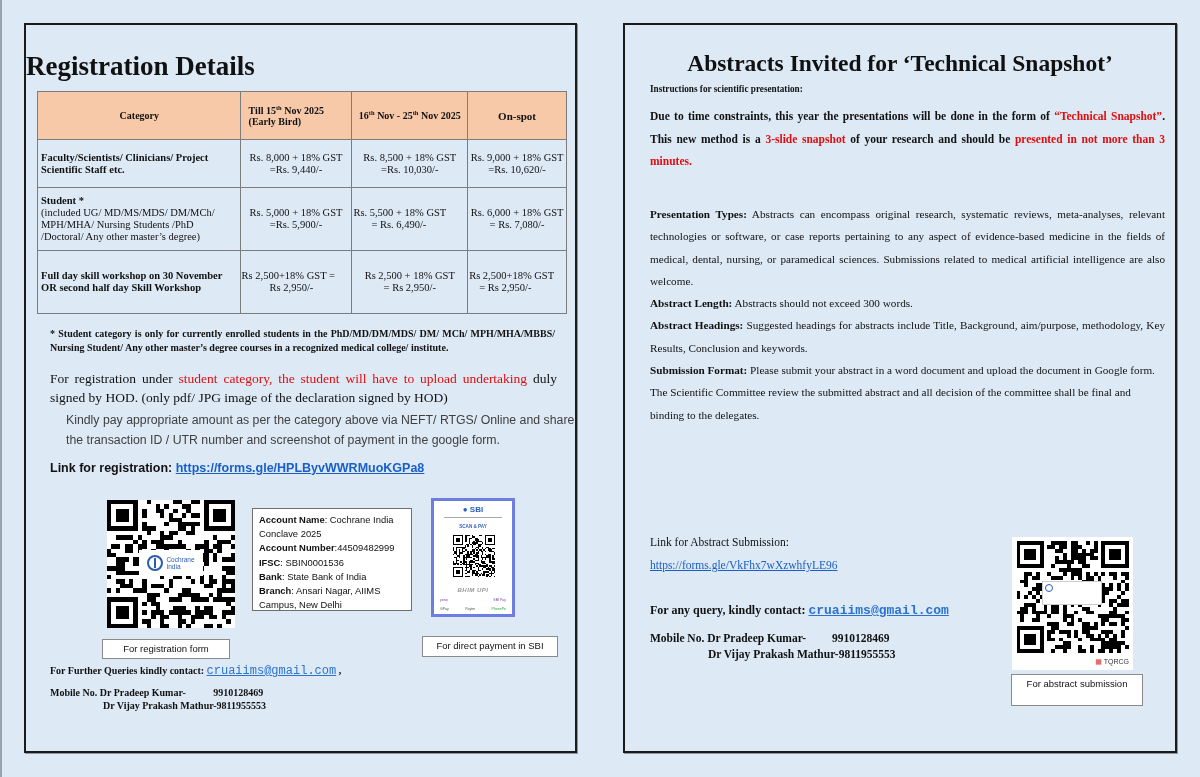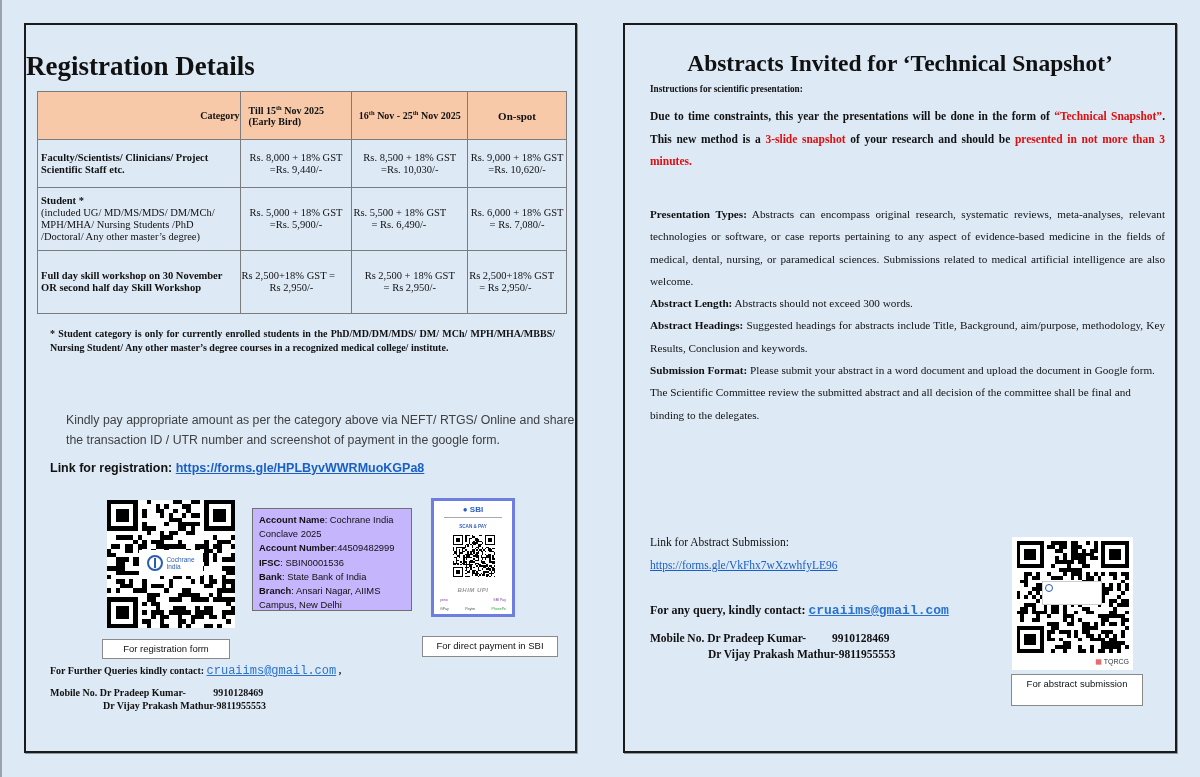--- a/index.html
+++ b/index.html
@@ -32,21 +32,21 @@
       position: absolute; left: 11px; top: 66px; width: 530px;
       border-collapse: collapse; font-size: 10.5px;
       font-family: "Liberation Serif", serif;
     }
     table.fee-table th, table.fee-table td {
       border: 1px solid #7c7c7c; vertical-align: middle;
     }
     table.fee-table th {
       background: #f7c9a8; font-weight: bold; height: 48px; font-size: 10px;
     }
-    table.fee-table th.cat { text-align: right; padding-left: 1px; }
+    table.fee-table th.cat { text-align: center; padding-left: 1px; }
     table.fee-table th.c { text-align: center; padding: 0 4px; }
     table.fee-table th.ta { text-align: left; padding-left: 8px; }
     table.fee-table td { background: #dde9f5; }
     table.fee-table td.cat { text-align: left; padding: 3px 3px; line-height: 12px; }
     table.fee-table td.p { text-align: center; line-height: 12px; padding: 0 1px; }
     table.fee-table tr.r1 td { height: 48px; }
     table.fee-table tr.r2 td { height: 63px; }
     table.fee-table tr.r3 td { height: 63px; }
     .bold { font-weight: bold; }
     sup { font-size: 6.5px; vertical-align: super; line-height: 0; }
@@ -75,21 +75,21 @@
     .reg-link a { color: #1a5fc6; text-decoration: underline; }
 
     .qr {
       position: absolute; background: #fff;
     }
     .qr svg { width: 100%; height: 100%; display: block; }
     #reg-qr { left: 81px; top: 475px; width: 128px; height: 128px; }
 
     .account-box {
       position: absolute; left: 226px; top: 483px; width: 160px; height: 103px;
-      border: 1px solid #6f6f6f; background: #c4b5fd;
+      border: 1px solid #6f6f6f; background: #ffffff;
       font-family: "Liberation Sans", sans-serif; font-size: 9.4px; line-height: 14.2px;
       padding: 4px 6px;
     }
     .account-box b { font-weight: bold; }
 
     .sbi-card {
       position: absolute; left: 405px; top: 473px; width: 84px; height: 119px;
       background: #6d7de0; padding: 3px;
     }
     .sbi-inner {
@@ -214,20 +214,23 @@
         </td>
         <td class="p" style="text-align:left;"><span>Rs 2,500+18% GST =</span><br><span style="padding-left:28px;">Rs 2,950/-</span></td>
         <td class="p"><span>Rs 2,500 + 18% GST</span><br><span>= Rs 2,950/-</span></td>
         <td class="p" style="text-align:left;"><span>Rs 2,500+18% GST</span><br><span style="padding-left:10px;">= Rs 2,950/-</span></td>
       </tr>
     </tbody>
   </table>
 
   <div class="note">* Student category is only for currently enrolled students in the PhD/MD/DM/MDS/ DM/ MCh/ MPH/MHA/MBBS/ Nursing Student/ Any other master’s degree courses in a recognized medical college/ institute.</div>
 
+  <div class="student-reg">
+    <span>For registration under </span><span class="red">student category, the student will have to upload undertaking</span><span> duly signed by HOD. (only pdf/ JPG image of the declaration signed by HOD)</span>
+  </div>
 
   <div class="pay-note">Kindly pay appropriate amount as per the category above via NEFT/ RTGS/ Online and share the transaction ID / UTR number and screenshot of payment in the google form.</div>
 
   <div class="reg-link">
     <span>Link for registration: </span><a>https://forms.gle/HPLByvWWRMuoKGPa8</a>
   </div>
 
   <div class="qr" id="reg-qr">
     <svg viewBox="0 0 29 29" shape-rendering="crispEdges" class="qr-svg">
         <rect x="0" y="0" width="29" height="29" fill="#fff"></rect>

